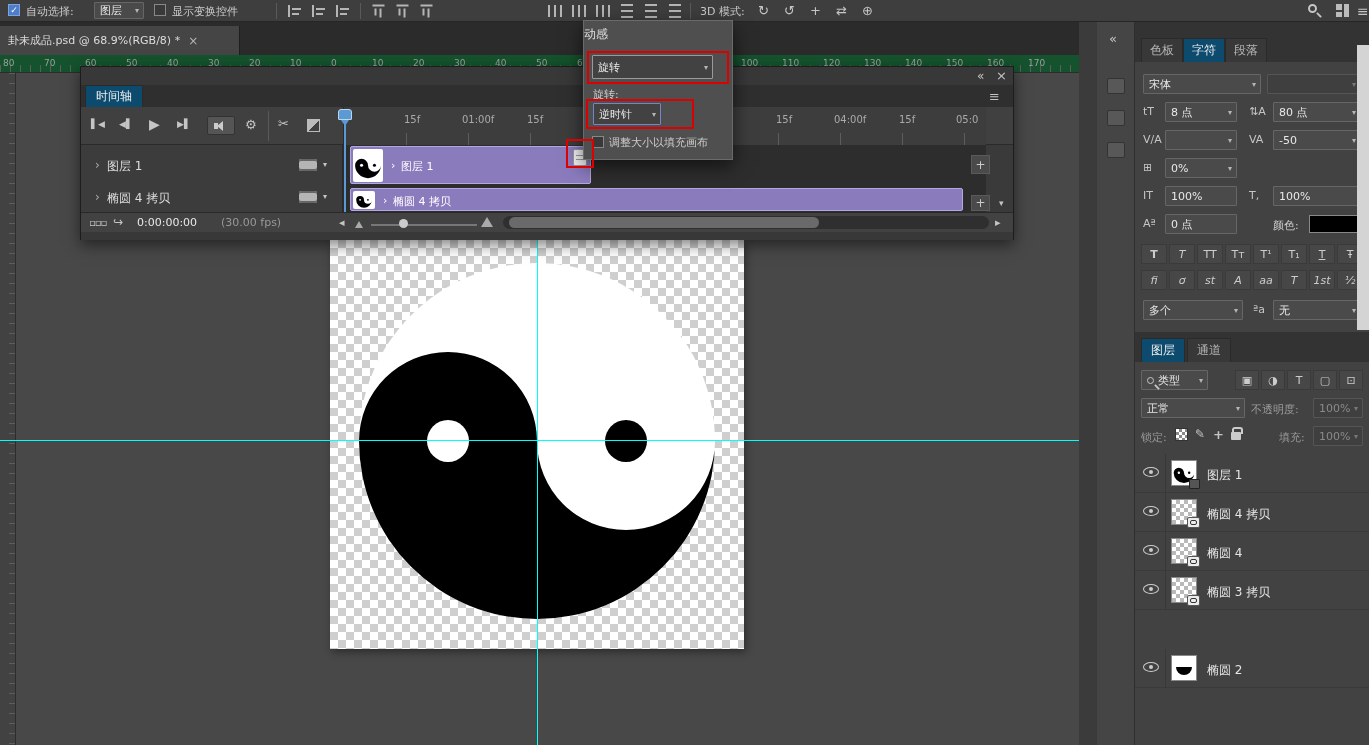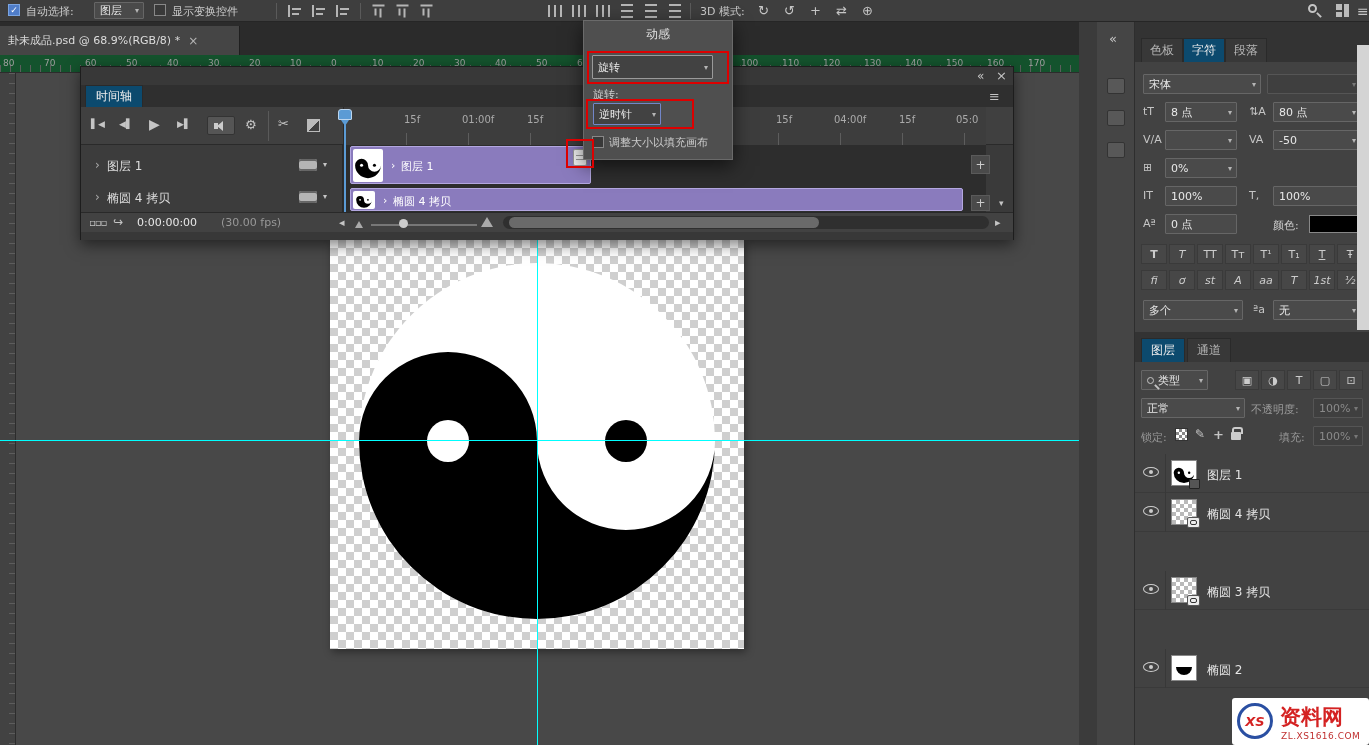--- a/index.html
+++ b/index.html
@@ -236,21 +236,21 @@
         <div class="a" style="left:6px;top:1px;width:310px;height:11px;background:#6a6a6a;border-radius:6px"></div>
       </div>
       <span class="ic" style="left:914px;top:4px;font-size:11px">▸</span>
     </div>
     <div class="a" style="left:0;top:165px;width:932px;height:8px;background:#383838"></div>
   </div>
 
   <div class="redbox" style="left:566px;top:139px;width:28px;height:29px"></div>
 
   <div class="a" style="left:583px;top:20px;width:150px;height:140px;background:#4f4f4f;border:1px solid #6a6a6a;box-shadow:0 6px 18px rgba(0,0,0,.6);z-index:30">
-    <div style="text-align:center;padding-top:5px;font-size:12px;color:#e0e0e0">动感</div>
+    <div style="padding-top:5px;font-size:12px;color:#e0e0e0">动感</div>
     <div class="redbox" style="left:3px;top:30px;width:142px;height:33px"></div>
     <div class="fld" style="left:8px;top:34px;width:121px;height:24px;background:#424242;border-color:#9a9a9a">
         <span>旋转</span>
         <span class="cv">▾</span>
       </div>
     <span class="lbl" style="left:9px;top:66px">旋转:</span>
     <div class="redbox" style="left:2px;top:78px;width:108px;height:30px"></div>
     <div class="fld" style="left:9px;top:82px;width:68px;height:22px;background:#424242;border-color:#7286c9">
         <span>逆时针</span>
         <span class="cv">▾</span>
@@ -459,41 +459,42 @@
           <span class="lbl" style="left:72px;top:13px;font-size:12px;color:#e5e5e5">图层 1</span>
         </div>
         <div class="a" style="left:0;top:131px;width:234px;height:39px;border-bottom:1px solid #3a3a3a">
           <span class="eye" style="left:8px;top:13px"></span>
           <span class="vdiv" style="left:30px;top:0;height:39px;background:#383838"></span>
           <div class="thumb thchk" style="left:36px;top:6px">
               <span class="bdg"></span>
             </div>
           <span class="lbl" style="left:72px;top:13px;font-size:12px;color:#e5e5e5">椭圆 4 拷贝</span>
         </div>
+        <div class="a" style="left:0;top:170px;width:234px;height:39px;border-bottom:1px solid #3a3a3a">
+          <span class="eye" style="left:8px;top:13px"></span>
+          <span class="vdiv" style="left:30px;top:0;height:39px;background:#383838"></span>
+          <div class="thumb thchk" style="left:36px;top:6px">
+              <span class="bdg"></span>
+            </div>
+          <span class="lbl" style="left:72px;top:13px;font-size:12px;color:#e5e5e5">椭圆 4</span>
+        </div>
         <div class="a" style="left:0;top:209px;width:234px;height:39px;border-bottom:1px solid #3a3a3a">
           <span class="eye" style="left:8px;top:13px"></span>
           <span class="vdiv" style="left:30px;top:0;height:39px;background:#383838"></span>
           <div class="thumb thchk" style="left:36px;top:6px">
               <span class="bdg"></span>
             </div>
           <span class="lbl" style="left:72px;top:13px;font-size:12px;color:#e5e5e5">椭圆 3 拷贝</span>
         </div>
         <div class="a" style="left:0;top:287px;width:234px;height:39px;border-bottom:1px solid #3a3a3a">
           <span class="eye" style="left:8px;top:13px"></span>
           <span class="vdiv" style="left:30px;top:0;height:39px;background:#383838"></span>
           <div class="thumb half" style="left:36px;top:6px"></div>
           <span class="lbl" style="left:72px;top:13px;font-size:12px;color:#e5e5e5">椭圆 2</span>
         </div>
       </div>
     </div>
   </div>
 
   <div class="a" style="left:1357px;top:45px;width:12px;height:285px;background:#d4d4d4;z-index:9"></div>
 
-  <div class="a" style="left:1232px;top:698px;width:137px;height:47px;background:#fff;border-radius:3px;z-index:50">
-    <div class="a" style="left:5px;top:5px;width:36px;height:36px;border:3px solid #2a4fa2;border-radius:50%;display:flex;align-items:center;justify-content:center">
-      <span style="color:#d42222;font-weight:bold;font-style:italic;font-size:13px">XS</span>
-    </div>
-    <span class="a" style="left:48px;top:5px;color:#d42222;font-weight:bold;font-size:21px;white-space:nowrap">资料网</span>
-    <span class="a" style="left:49px;top:33px;color:#c03030;font-size:9px;letter-spacing:.5px;white-space:nowrap">ZL.XS1616.COM</span>
-  </div>
 
 </div>
 
 </body></html>

